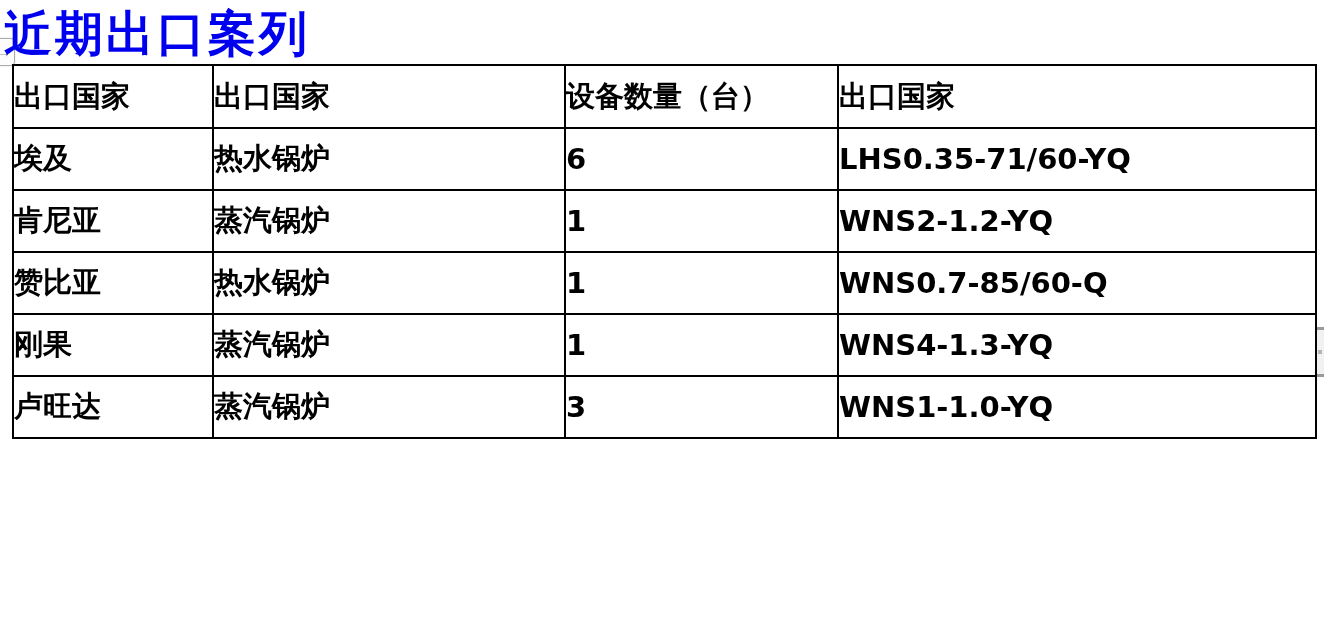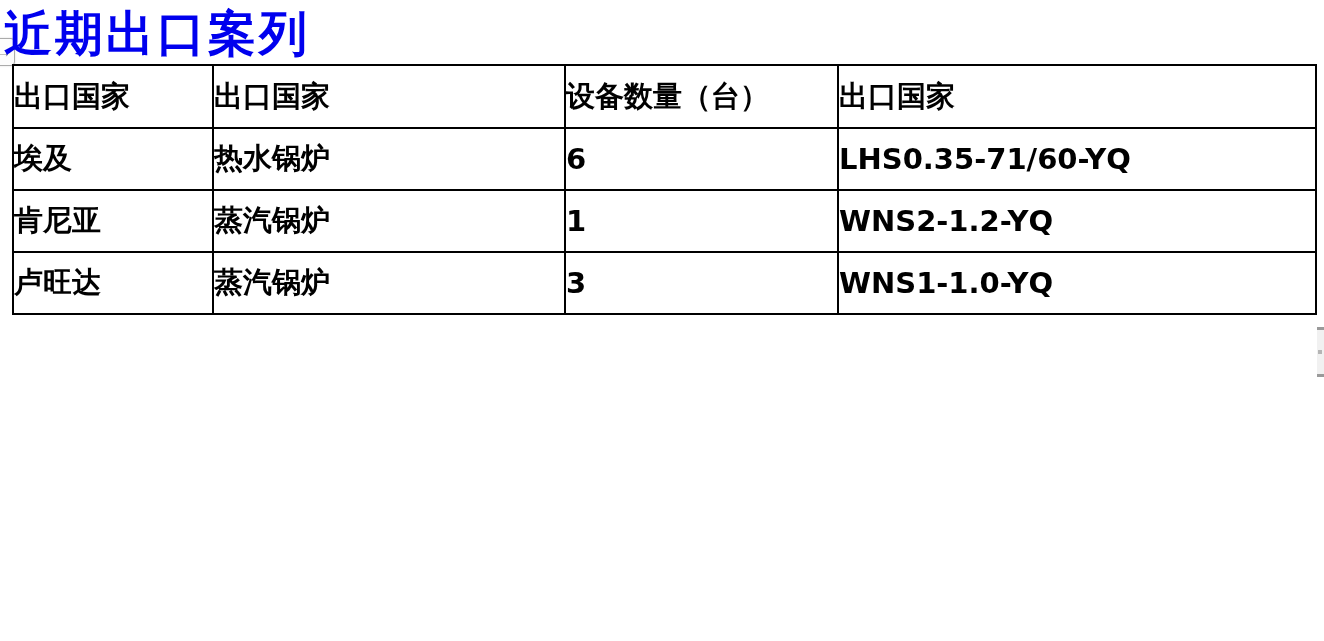--- a/index.html
+++ b/index.html
@@ -124,20 +124,32 @@
           <td>6</td>
           <td>LHS0.35-71/60-YQ</td>
         </tr>
         <tr>
           <td>肯尼亚</td>
           <td>蒸汽锅炉</td>
           <td>1</td>
           <td>WNS2-1.2-YQ</td>
         </tr>
         <tr>
+          <td>赞比亚</td>
+          <td>热水锅炉</td>
+          <td>1</td>
+          <td>WNS0.7-85/60-Q</td>
+        </tr>
+        <tr>
+          <td>刚果</td>
+          <td>蒸汽锅炉</td>
+          <td>1</td>
+          <td>WNS4-1.3-YQ</td>
+        </tr>
+        <tr>
           <td>卢旺达</td>
           <td>蒸汽锅炉</td>
           <td>3</td>
           <td>WNS1-1.0-YQ</td>
         </tr>
       </tbody>
   </table>
 
   <div class="scrollbar-sliver">
     <div class="grip"></div>

